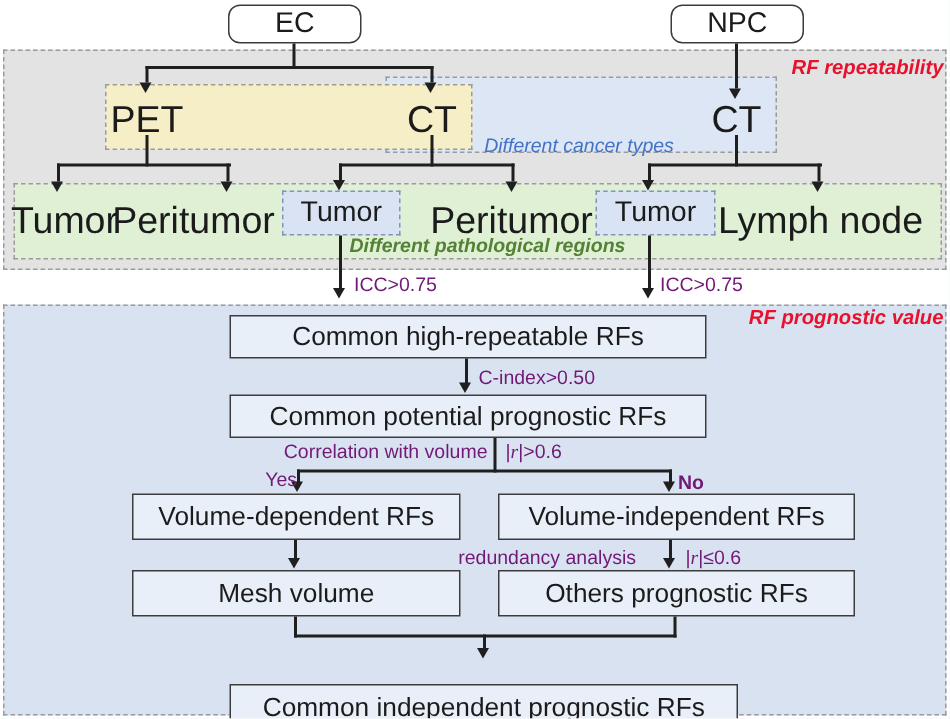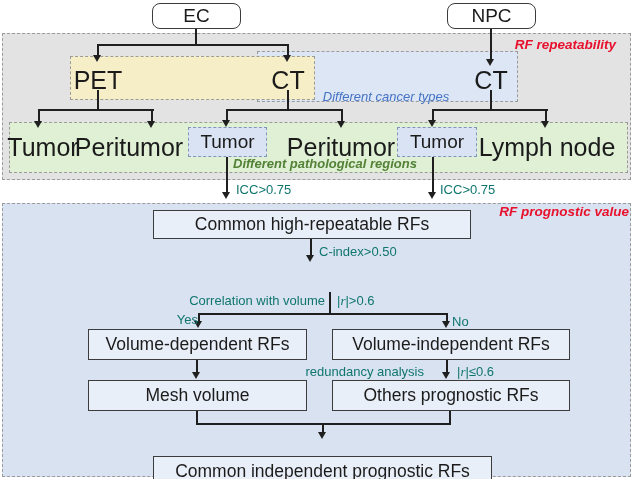--- a/index.html
+++ b/index.html
@@ -30,74 +30,75 @@
   .clabel { position:absolute; transform:translateX(-50%); white-space:nowrap; z-index:4; font-size:25px; }
   
   .zlabel { position:absolute; transform:translateX(-50%); white-space:nowrap; z-index:4;
             font-style:italic; font-size:13px; }
   .gold  { color:#bf9000; }
   .bluei { color:#4472c4; }
   .greeni{ color:#538135; }
   .redlabel { position:absolute; white-space:nowrap; z-index:4; color:#e8112d;
               font-style:italic; font-weight:bold; font-size:13.5px; }
   
-  .elabel { position:absolute; white-space:nowrap; z-index:6; color:#0f766e; font-size:13px; }
+  .elabel { position:absolute; white-space:nowrap; z-index:6; color:#701a75; font-size:13px; }
   .elabel .rv { font-style:italic; font-family:"Liberation Serif", serif; }
   
   .vl { position:absolute; width:2px; background:#1f1f1f; z-index:5; }
   .hl { position:absolute; height:2px; background:#1f1f1f; z-index:5; }
   .ah { position:absolute; width:0; height:0; z-index:5;
         border-left:4.5px solid transparent; border-right:4.5px solid transparent;
         border-top:7.5px solid #1f1f1f; }
 </style>
 </head>
 <body>
 
 <div class="canvas">
 
   <div class="zone zone-gray" style="left:2px; top:33px; width:629px; height:147px;"></div>
   <div class="zone zone-blue" style="left:2px; top:203px; width:629px; height:274px;"></div>
 
   <div class="sub-box cancer-box" style="left:257px; top:51px; width:261px; height:51px;"></div>
   <div class="sub-box yellow-box" style="left:70px; top:56px; width:245px; height:44px;"></div>
   <div class="sub-box green-box" style="left:9px; top:122px; width:619px; height:51px;"></div>
 
-  <div class="redlabel" style="right:17px; top:37px;">RF repeatability</div>
+  <div class="redlabel" style="right:4px; top:37px;">RF repeatability</div>
   <div class="redlabel" style="right:4px; top:204px;">RF prognostic value</div>
 
   <div class="node-round" style="left:152px; top:3px; width:89px; height:26px;">EC</div>
   <div class="node-round" style="left:447px; top:3px; width:89px; height:26px;">NPC</div>
 
   <div class="clabel" style="left:98px; top:66px;">PET</div>
   <div class="clabel" style="left:288px; top:66px;">CT</div>
   <div class="clabel" style="left:491px; top:66px;">CT</div>
   <div class="zlabel bluei" style="left:386px; top:89px;">Different cancer types</div>
 
   <div class="clabel" style="left:43px; top:133px;">Tumor</div>
   <div class="clabel" style="left:129px; top:133px;">Peritumor</div>
   <div class="hl-box" style="left:188px; top:127px; width:79px; height:30px;">Tumor</div>
   <div class="clabel" style="left:341px; top:133px;">Peritumor</div>
   <div class="hl-box" style="left:397px; top:127px; width:80px; height:30px;">Tumor</div>
   <div class="clabel" style="left:547px; top:133px;">Lymph node</div>
   <div class="zlabel greeni" style="left:325px; top:156px;font-weight:bold;">Different pathological regions</div>
 
   <div class="fbox" style="left:153px; top:210px; width:318px; height:29px;">Common high-repeatable RFs</div>
+  <div class="fbox" style="left:153px; top:263px; width:318px; height:29px;">Common potential prognostic RFs</div>
   <div class="fbox" style="left:88px; top:329px; width:219px; height:31px;">Volume-dependent RFs</div>
   <div class="fbox" style="left:88px; top:380px; width:219px; height:31px;">Mesh volume</div>
   <div class="fbox" style="left:332px; top:329px; width:238px; height:31px;">Volume-independent RFs</div>
   <div class="fbox" style="left:332px; top:380px; width:238px; height:31px;">Others prognostic RFs</div>
   <div class="fbox" style="left:153px; top:456px; width:339px; height:30px;">Common independent prognostic RFs</div>
 
   <div class="elabel" style="left:236px; top:182px;">ICC&gt;0.75</div>
   <div class="elabel" style="left:440px; top:182px;">ICC&gt;0.75</div>
   <div class="elabel" style="left:319px; top:244px;">C-index&gt;0.50</div>
   <div class="elabel" style="left:170px; top:293px; width:155px; text-align:right;">Correlation with volume</div>
   <div class="elabel" style="left:337px; top:293px;"><span>|</span><span class="rv">r</span><span>|&gt;0.6</span></div>
   <div class="elabel" style="left:160px; top:312px; width:38px; text-align:right;">Yes</div>
-  <div class="elabel" style="left:452px; top:314px;">No</div>
+  <div class="elabel" style="left:452px; top:314px;font-weight:bold;">No</div>
   <div class="elabel" style="left:284px; top:364px; width:140px; text-align:right;">redundancy analysis</div>
   <div class="elabel" style="left:457px; top:364px;"><span>|</span><span class="rv">r</span><span>|≤0.6</span></div>
 
   <div class="vl" style="left:195px; top:29px; height:16px;"></div>
   <div class="hl" style="left:97px; top:44px; width:192px;"></div>
   <div class="vl" style="left:97px; top:44px; height:11px;"></div>
   <div class="ah" style="left:93px; top:55px;"></div>
   <div class="vl" style="left:287px; top:44px; height:11px;"></div>
   <div class="ah" style="left:283px; top:55px;"></div>
 

